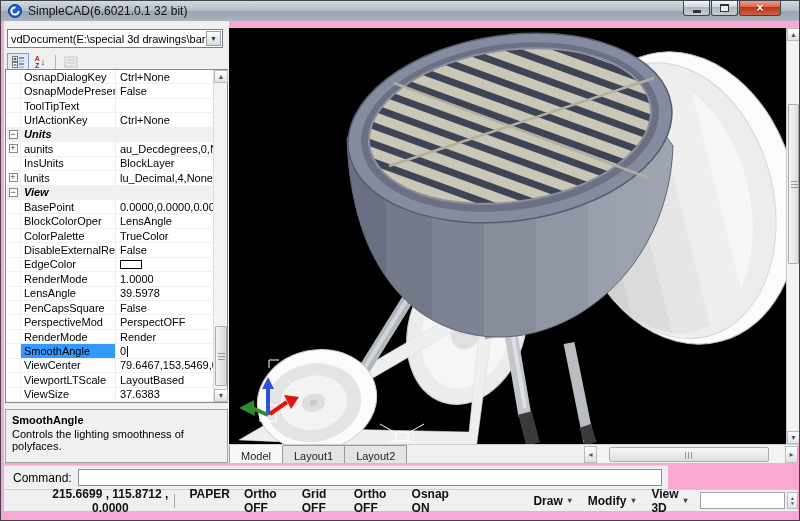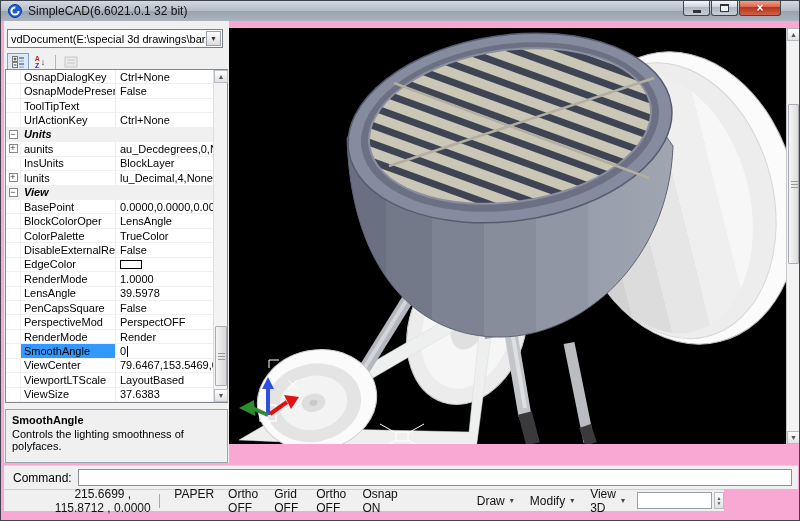--- a/index.html
+++ b/index.html
@@ -71,27 +71,27 @@
   .tab.active { background:#f8f8f8; border-left:1px solid #9a9a9a; margin-top:-1px; border-top:1px solid #f8f8f8; box-shadow:inset 0 -0px 0 #fff; }
   .hscroll { margin-left:auto; width:214px; display:flex; align-items:center; background:#f3f3f3; }
   .harrow { width:13px; height:17px; background:linear-gradient(#fefefe,#dfe2e6); border:1px solid #b8bcc2; color:#555; font-size:8px;
     display:flex; align-items:center; justify-content:center; }
   .htrack { flex:1; position:relative; height:17px; }
   .hthumb { position:absolute; left:12px; top:1px; width:160px; height:15px; background:linear-gradient(#f8f8f8,#dedede); border:1px solid #a9adb3; border-radius:2px; }
   .grip-h { position:absolute; left:50%; top:4px; width:9px; height:7px; margin-left:-4px;
     background:repeating-linear-gradient(90deg,#999 0 1px, transparent 1px 3px); }
 
   
-  .commandrow { position:absolute; left:3px; top:464px; width:794px; height:24px; background:#f0f0f0; border-top:1px solid #d6d6d6;
+  .commandrow { position:absolute; left:3px; top:464px; width:664px; height:24px; background:#f0f0f0; border-top:1px solid #d6d6d6;
     display:flex; align-items:center; font-size:12px; }
   .cmd-label { margin-left:9px; margin-right:6px; }
   .cmd-input { flex:1; margin-right:6px; height:17px; border:1px solid #8a9099; background:#fff; font-size:12px; padding:0 3px;
     font-family:"Liberation Sans",sans-serif; }
-  .statusbar { position:absolute; left:3px; top:488px; width:720px; height:22px; background:#f0f0f0; border-top:1px solid #cfcfcf;
-    display:flex; align-items:center; font-size:12px; color:#111; }
+  .statusbar { position:absolute; left:3px; top:488px; width:794px; height:22px; background:#f0f0f0; border-top:1px solid #cfcfcf;
+    display:flex; align-items:center; font-size:12px; color:#111;font-weight:bold; }
   .coords { margin-left:45px; width:150px; text-align:center; }
   .ssep { width:1px; height:14px; background:#a8a8a8; margin:0 8px 0 2px; }
   .stog { margin:0 7px; }
   .smenus { display:flex; margin-left:64px; }
   .smenu { display:flex; align-items:center; margin:0 8px; }
   .darr { font-size:8px; color:#444; margin-left:5px; }
   .status-combo { width:104px; height:17px; background:#fff; border:1px solid #9aa0a8; margin-left:4px; }
   .spin { width:13px; height:17px; margin-left:2px; background:linear-gradient(#fdfdfd,#dfe2e6); border:1px solid #b8bcc2;
     display:flex; flex-direction:column; align-items:center; justify-content:center; font-size:5px; color:#555; line-height:5px; }
 </style>
@@ -396,20 +396,36 @@
   </div>
 
   <div class="vscroll">
     <div class="sarrow" style="top:0; width:13px;">▲</div>
     <div class="vthumb" style="top:76px; height:160px;">
         <div class="grip-v"></div>
       </div>
     <div class="sarrow" style="bottom:0; width:13px;">▼</div>
   </div>
 
+  <div class="bottomrow">
+    <div class="tabs">
+        <div class="tab active">Model</div>
+        <div class="tab">Layout1</div>
+        <div class="tab">Layout2</div>
+      </div>
+    <div class="hscroll">
+      <div class="harrow">◂</div>
+      <div class="htrack">
+        <div class="hthumb">
+            <div class="grip-h"></div>
+          </div>
+      </div>
+      <div class="harrow">▸</div>
+    </div>
+  </div>
 
   <div class="commandrow">
     <span class="cmd-label">Command:</span>
     <input class="cmd-input" type="text" value="" style="">
   </div>
 
   <div class="statusbar">
     <span class="coords">215.6699 , 115.8712 , 0.0000</span>
     <span class="ssep"></span>
     <span style="display:flex;">

